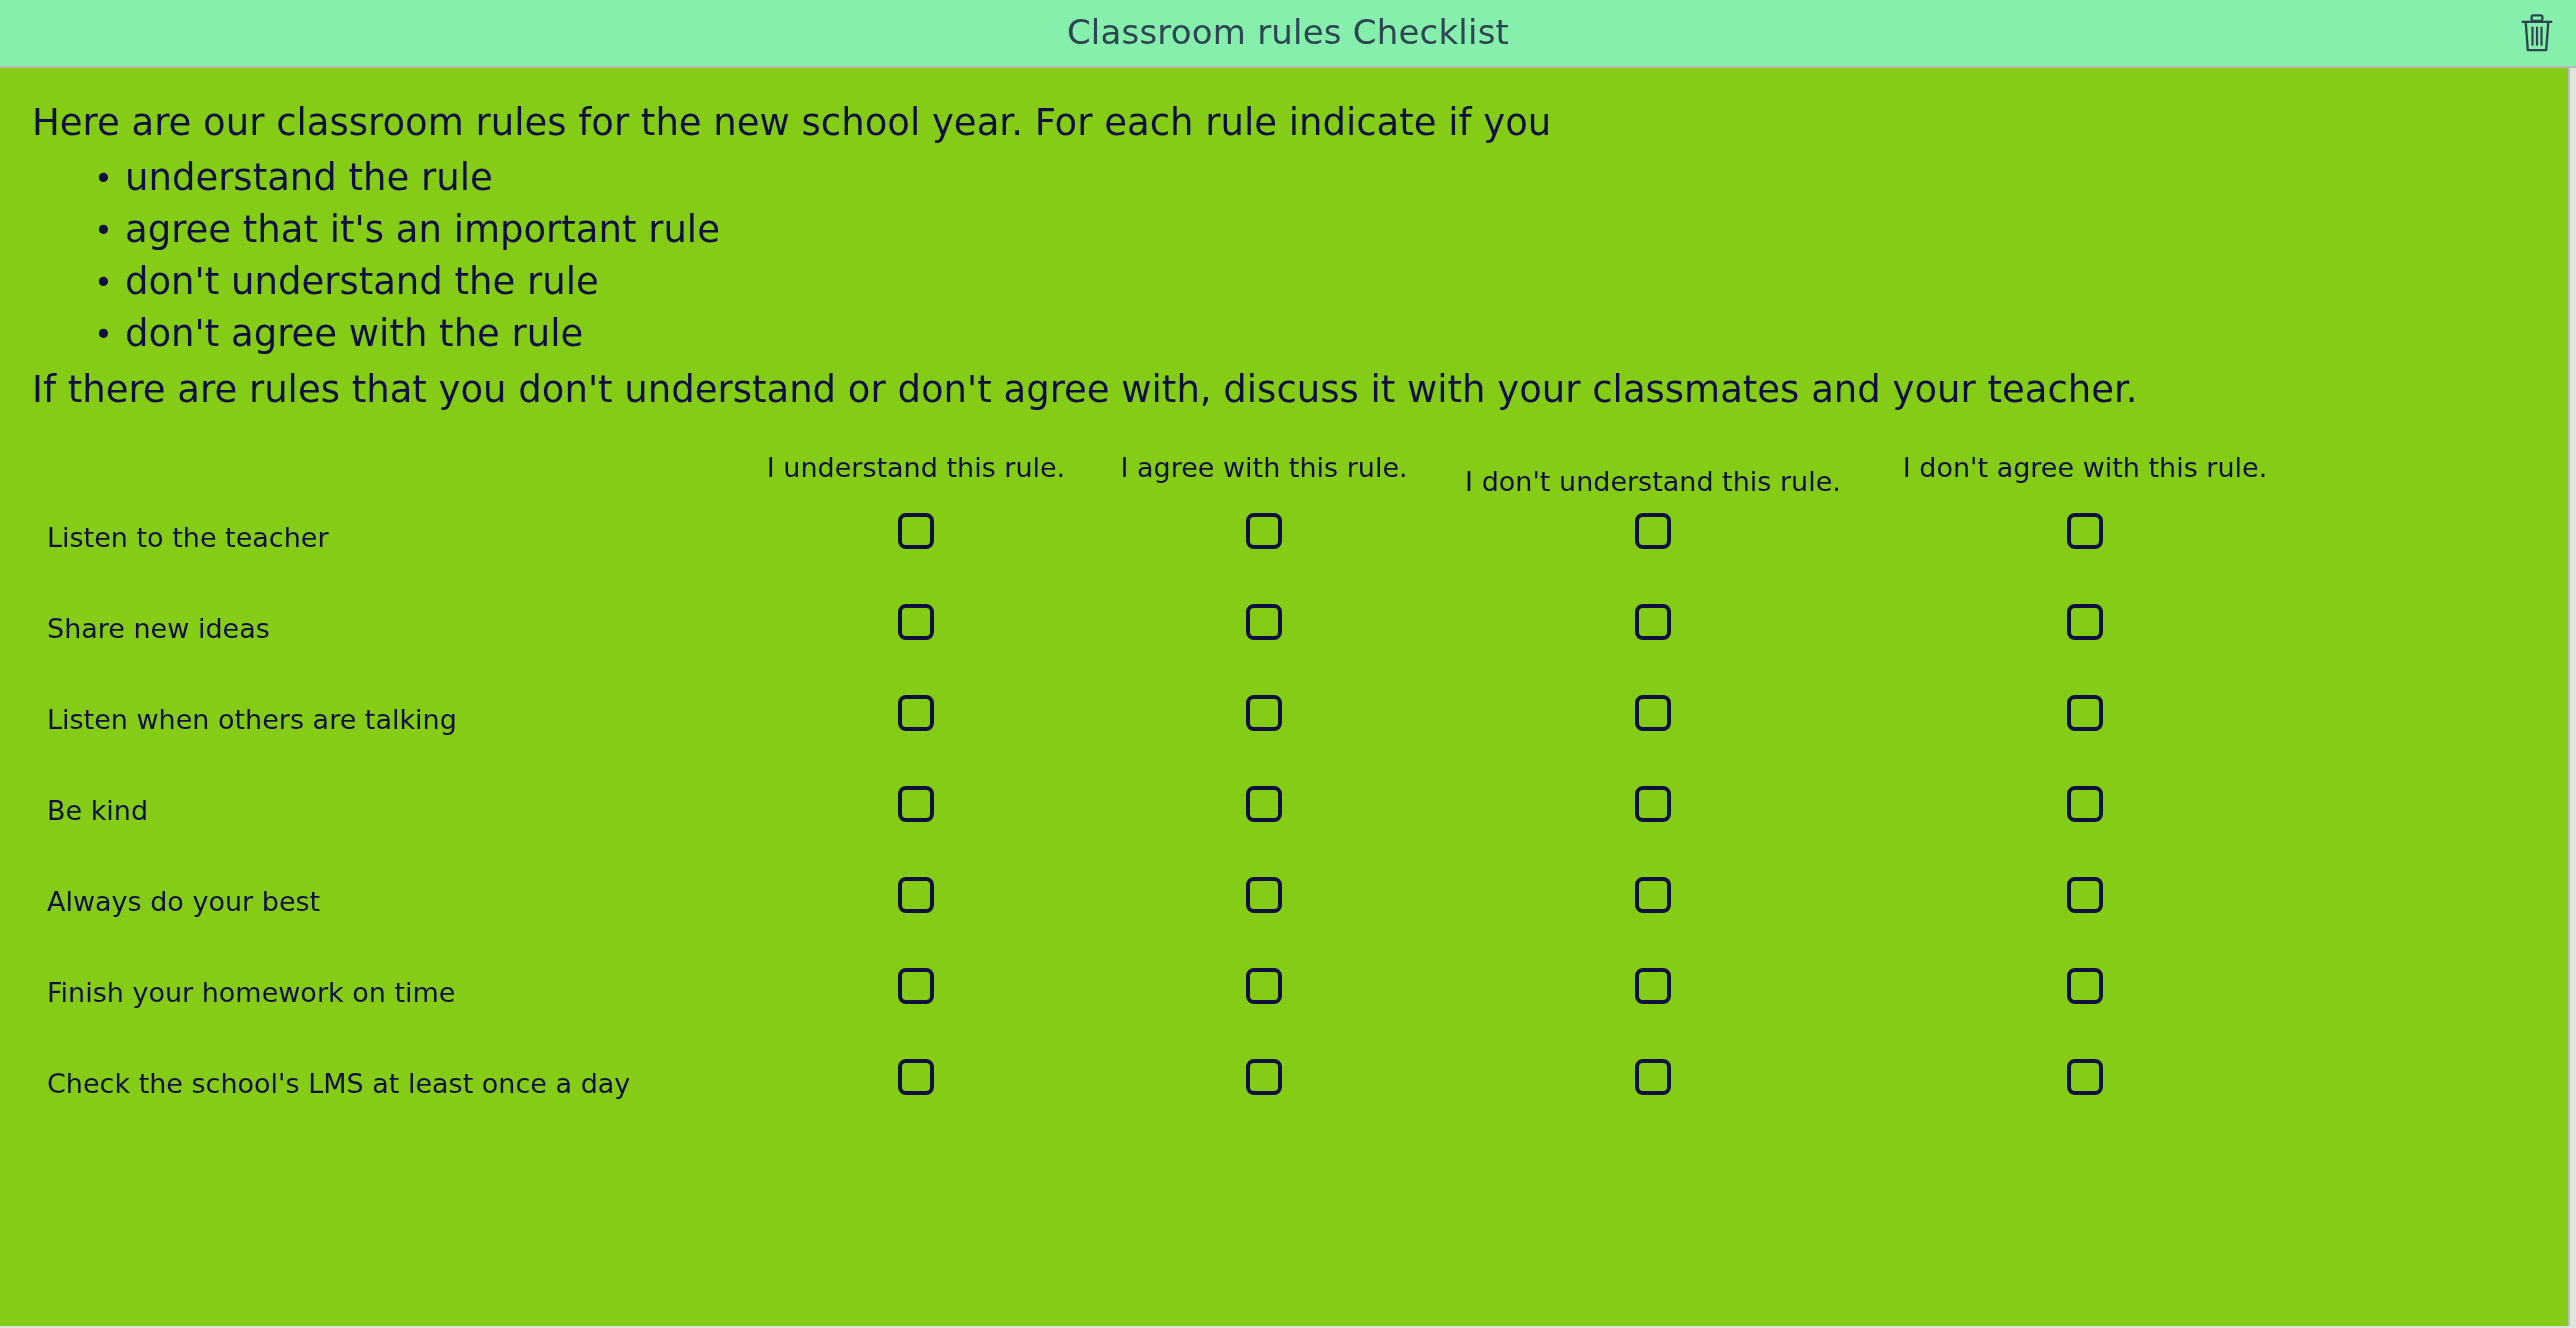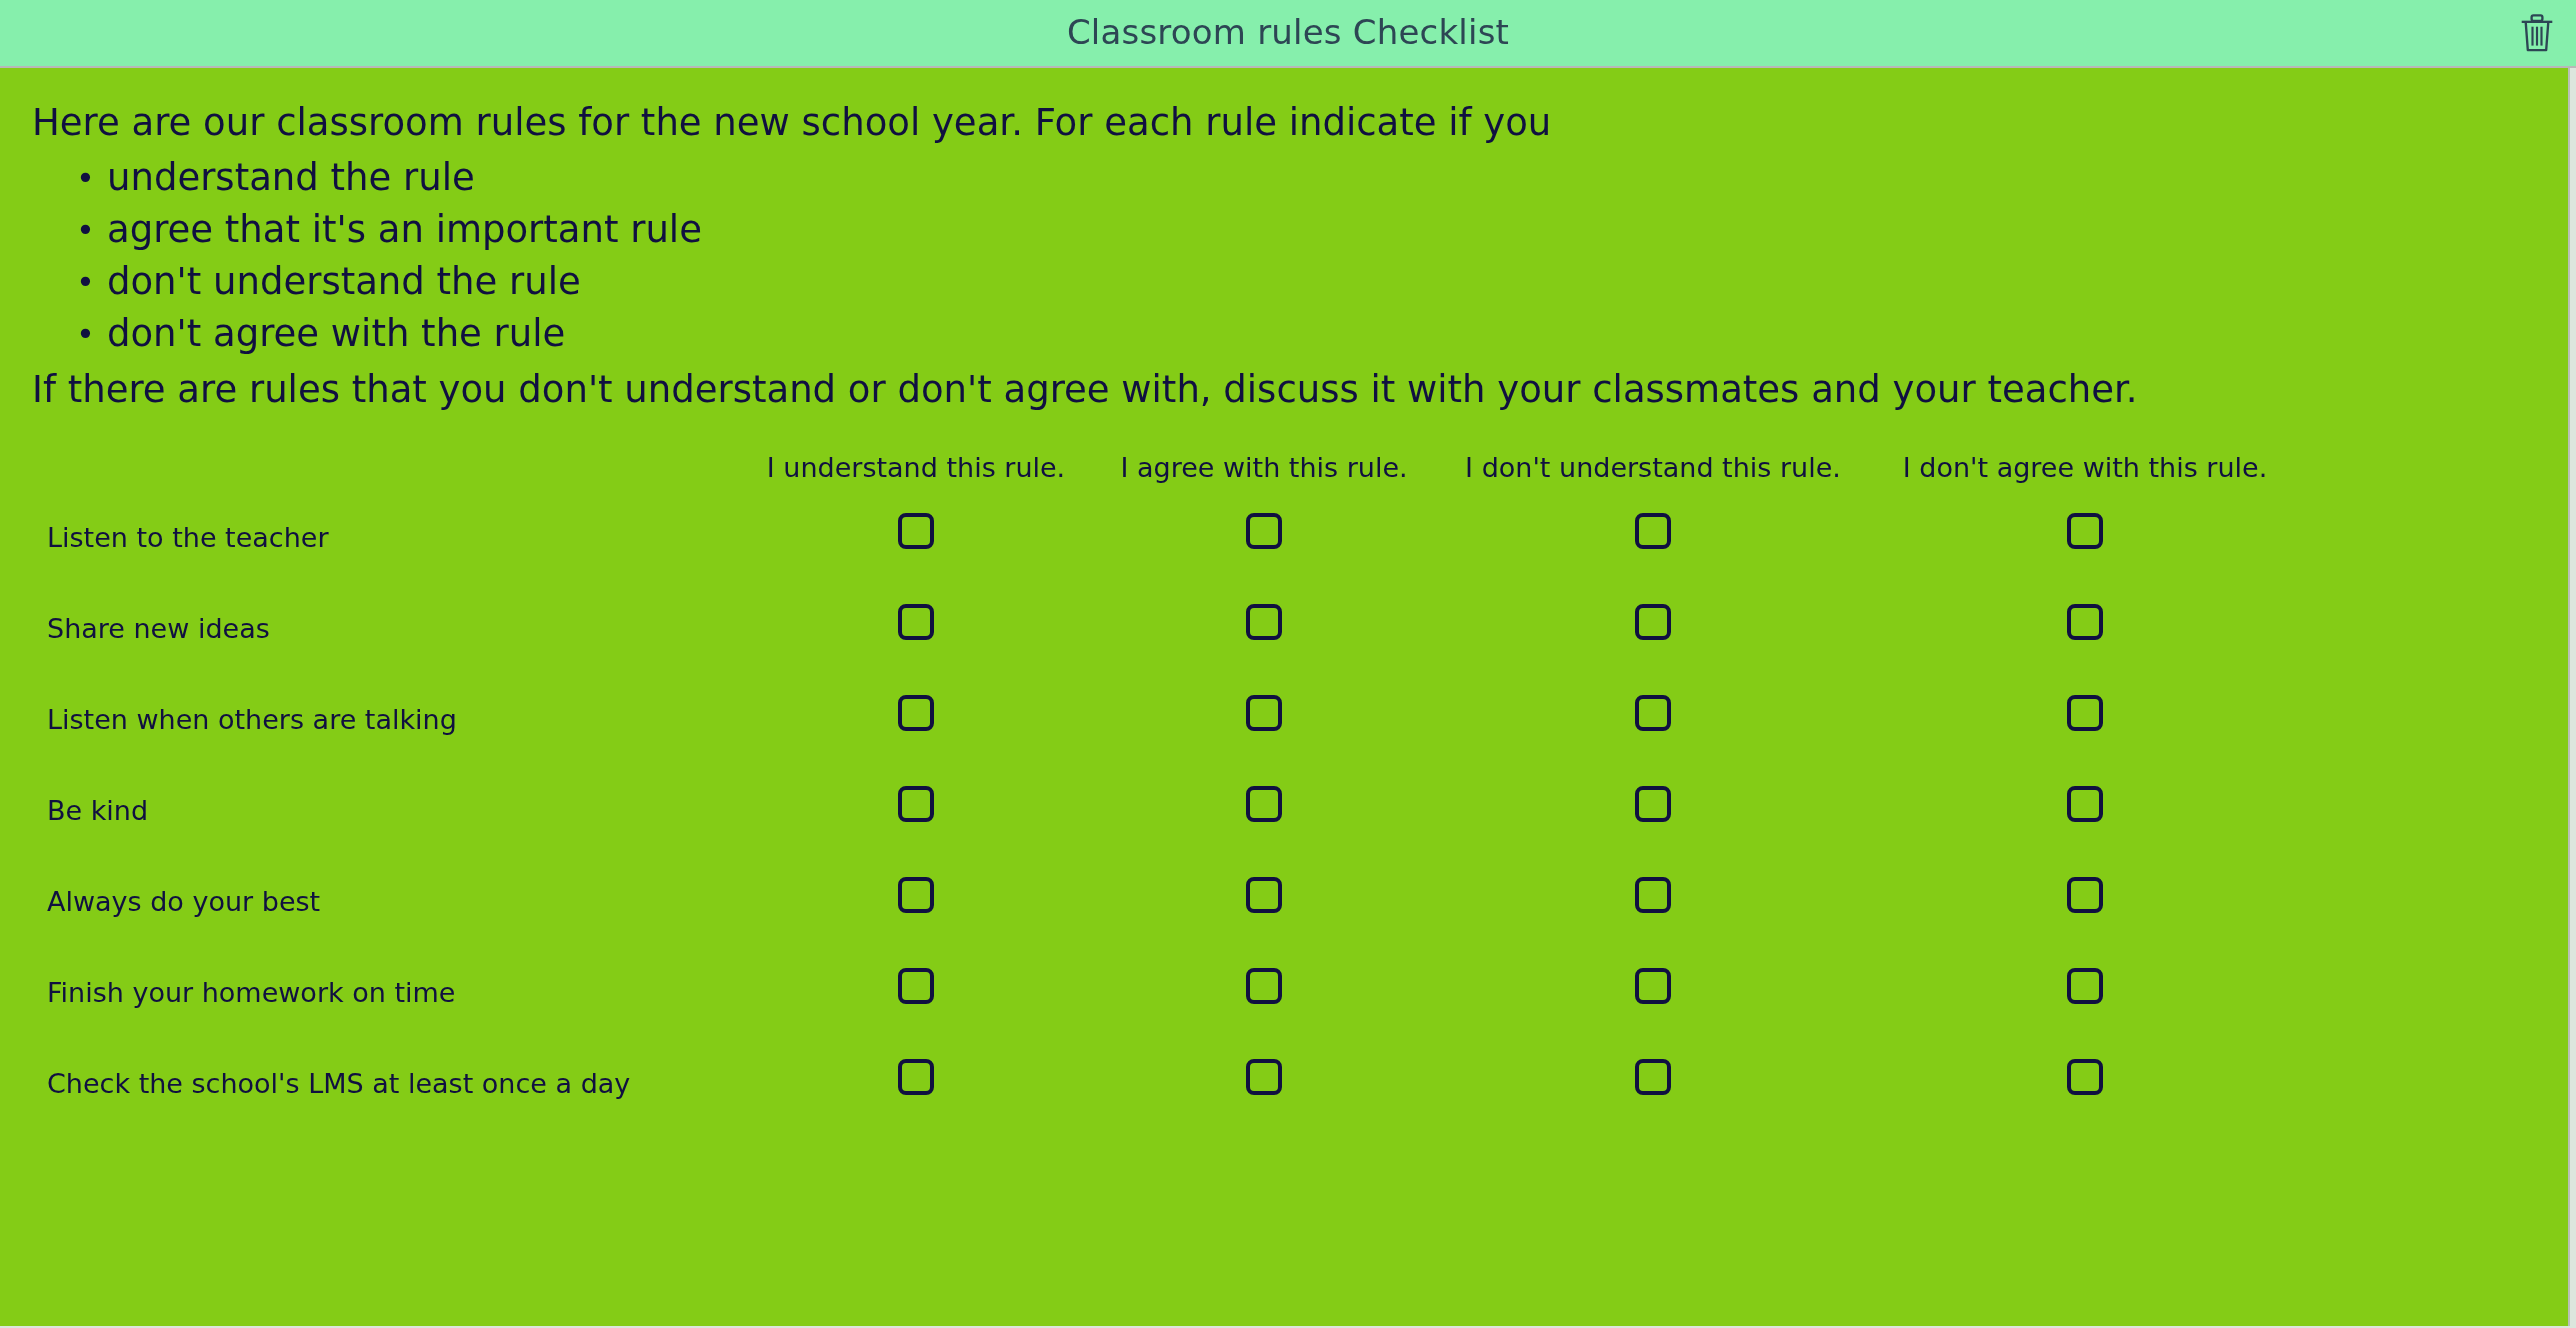--- a/index.html
+++ b/index.html
@@ -62,22 +62,22 @@
   .intro {
     margin: 0;
     padding: 34px 0 0 32px;
     font-size: 37px;
     line-height: 1.12;
     color: #101040;
     font-weight: 400;
   }
 
   .rule-list {
-    margin: 9px 0 0 16px;
-    padding-left: 60px;
+    margin: 9px 0 0 0;
+    padding-left: 94px;
     list-style: none;
   }
   .rule-list li {
     font-size: 37px;
     line-height: 52px;
     color: #101040;
     position: relative;
     padding-left: 31px;
   }
   .rule-list li::before {
@@ -173,21 +173,21 @@
     <li>don't understand the rule</li>
     <li>don't agree with the rule</li>
   </ul>
 
   <p class="closing">If there are rules that you don't understand or don't agree with, discuss it with your classmates and your teacher.</p>
 
   <div class="matrix">
     <div class="matrix-head">
       <div class="col-head" style="left: 916px;">I understand this rule.</div>
       <div class="col-head" style="left: 1264px;">I agree with this rule.</div>
-      <div class="col-head" style="left: 1653px;">I don't understand this rule.</div>
+      <div class="col-head" style="left: 1653px; margin-top: 14px;">I don't understand this rule.</div>
       <div class="col-head" style="left: 2085px;">I don't agree with this rule.</div>
     </div>
     <div id="matrix-rows">
         <div class="matrix-row">
           <div class="row-label">Listen to the teacher</div>
           <div class="cbx" style="left: 916px;"></div>
           <div class="cbx" style="left: 1264px;"></div>
           <div class="cbx" style="left: 1653px;"></div>
           <div class="cbx" style="left: 2085px;"></div>
         </div>

